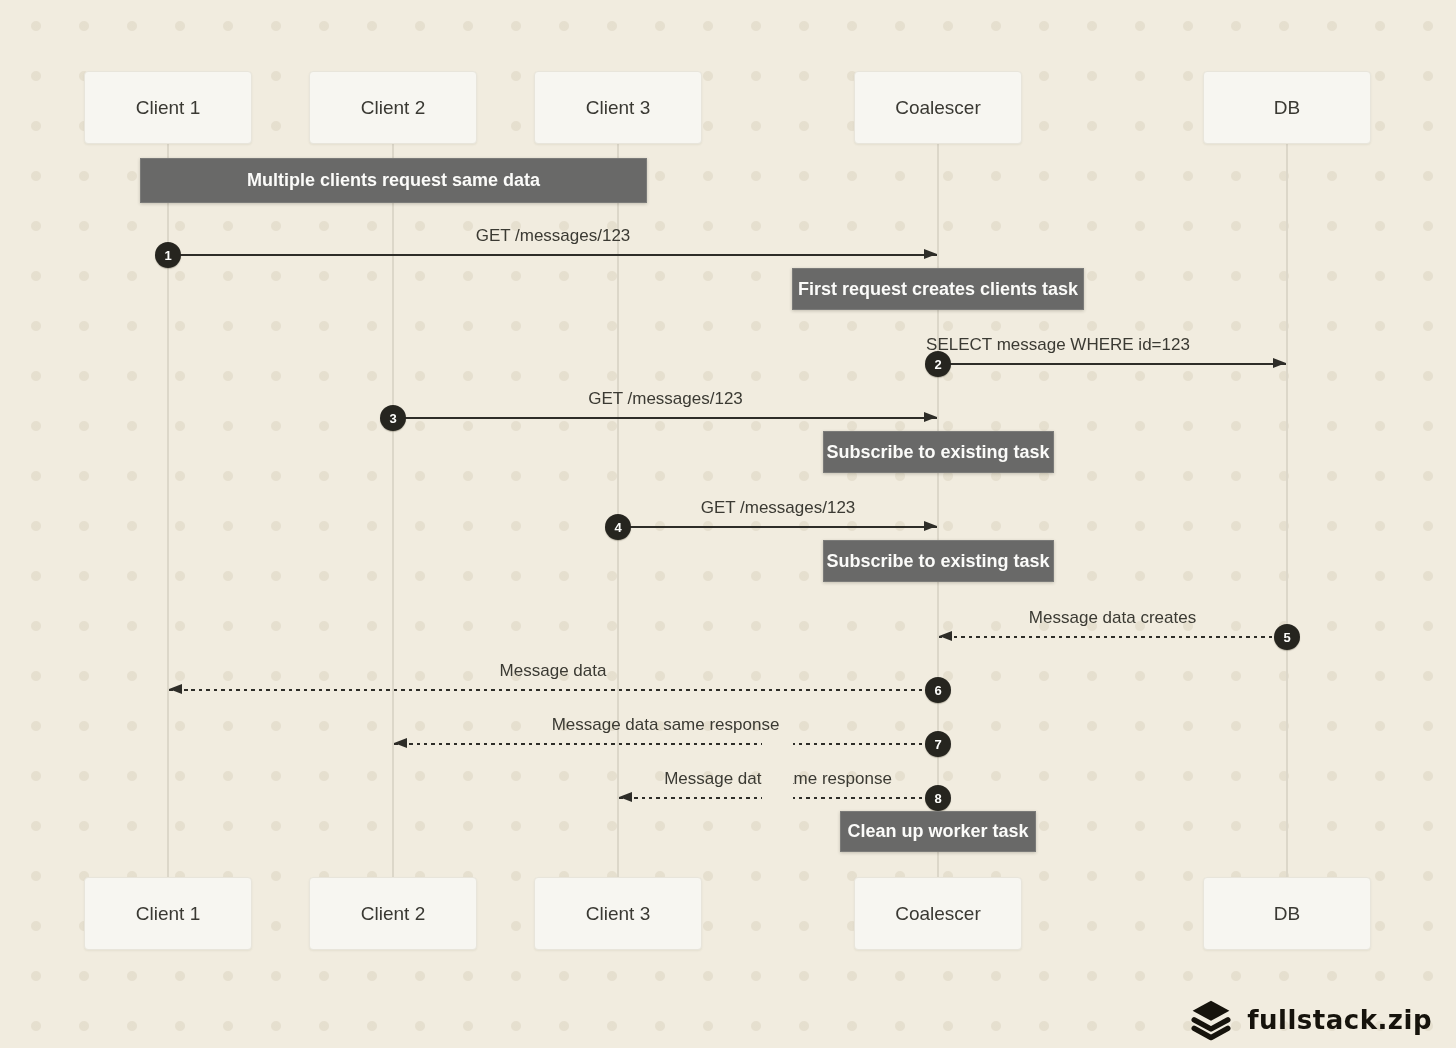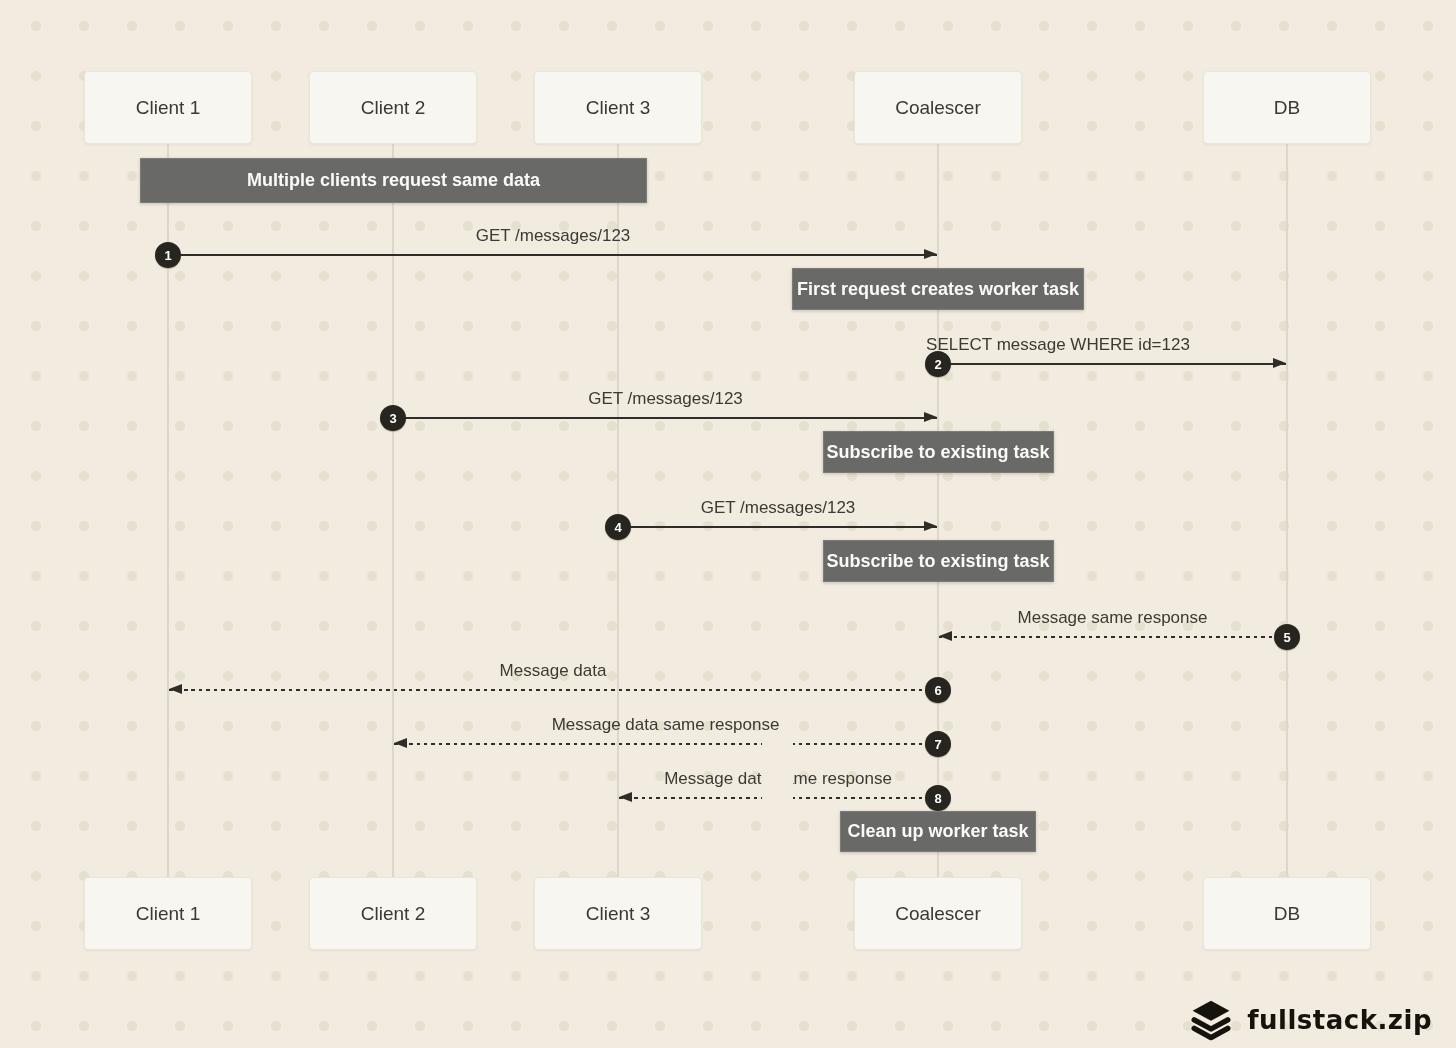--- a/index.html
+++ b/index.html
@@ -107,32 +107,32 @@
     <div class="num-circle" style="left: 925px; top: 351px;">2</div>
     <div class="msg-line solid" style="left: 394px; top: 417px; width: 543px;"></div>
     <div class="msg-label" style="left: 665.5px; top: 388px;">GET /messages/123</div>
     <div class="arrowhead right" style="left: 924px; top: 412px;"></div>
     <div class="num-circle" style="left: 380px; top: 405px;">3</div>
     <div class="msg-line solid" style="left: 619px; top: 526px; width: 318px;"></div>
     <div class="msg-label" style="left: 778px; top: 497px;">GET /messages/123</div>
     <div class="arrowhead right" style="left: 924px; top: 521px;"></div>
     <div class="num-circle" style="left: 605px; top: 514px;">4</div>
     <div class="msg-line dashed" style="left: 939px; top: 636px; width: 347px;"></div>
-    <div class="msg-label" style="left: 1112.5px; top: 607px;">Message same response</div>
+    <div class="msg-label" style="left: 1112.5px; top: 607px;">Message data creates</div>
     <div class="arrowhead left" style="left: 939px; top: 631px;"></div>
     <div class="num-circle" style="left: 1274px; top: 624px;">5</div>
     <div class="msg-line dashed" style="left: 169px; top: 689px; width: 768px;"></div>
     <div class="msg-label" style="left: 553px; top: 660px;">Message data</div>
     <div class="arrowhead left" style="left: 169px; top: 684px;"></div>
     <div class="num-circle" style="left: 925px; top: 677px;">6</div>
     <div class="msg-line dashed" style="left: 394px; top: 743px; width: 543px;"></div>
     <div class="msg-label" style="left: 665.5px; top: 714px;">Message data same response</div>
     <div class="arrowhead left" style="left: 394px; top: 738px;"></div>
     <div class="num-circle" style="left: 925px; top: 731px;">7</div>
     <div class="msg-line dashed" style="left: 619px; top: 797px; width: 318px;"></div>
     <div class="msg-label" style="left: 778px; top: 768px;">Message data same response</div>
     <div class="arrowhead left" style="left: 619px; top: 792px;"></div>
     <div class="num-circle" style="left: 925px; top: 785px;">8</div>
-    <div class="note" style="left: 792px; top: 268px; width: 292px; height: 42px;">First request creates worker task</div>
+    <div class="note" style="left: 792px; top: 268px; width: 292px; height: 42px;">First request creates clients task</div>
     <div class="note" style="left: 822.5px; top: 431px; width: 231px; height: 42px;">Subscribe to existing task</div>
     <div class="note" style="left: 822.5px; top: 540px; width: 231px; height: 42px;">Subscribe to existing task</div>
     <div class="note" style="left: 840px; top: 811px; width: 196px; height: 41px;">Clean up worker task</div>
   </div>
 
 </body></html>

